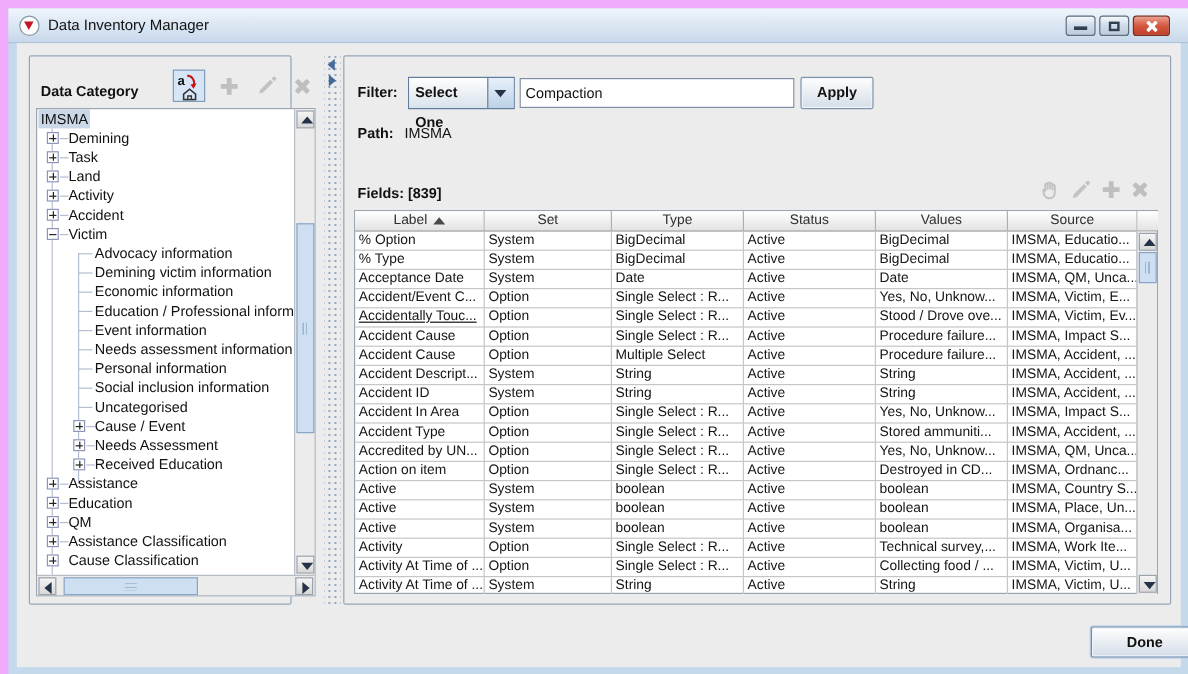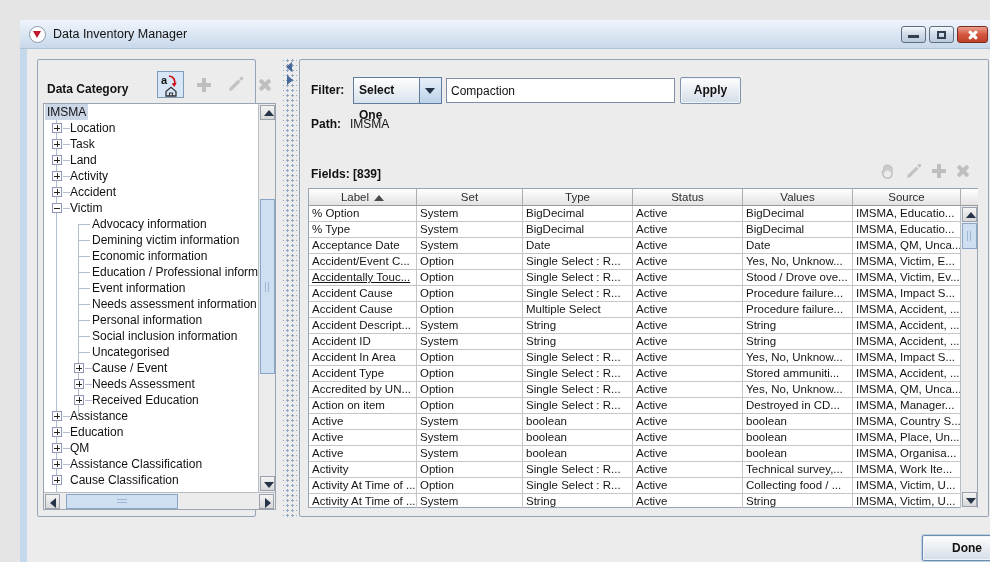--- a/index.html
+++ b/index.html
@@ -1,20 +1,20 @@
 <!DOCTYPE html>
 <html><head>
 <meta charset="utf-8">
 <style>
   * { box-sizing: border-box; margin: 0; padding: 0; }
   html,body { width: 990px; height: 562px; }
   body { font-family: "Liberation Sans", sans-serif; position: relative; background:#0c1626; }
 
   
-  .window { position:absolute; inset:0; background:#e5e5e5; padding:20px; }
+  .window { position:absolute; inset:0; background:#f0abfc; padding:7px; }
   .chrome { position:relative; width:984px; height:556px; background:#c5d9ec; }
   .titlebar { position:relative; height:29px;
     background:linear-gradient(#f0f5fc, #dde8f4 45%, #c8d8ea);
     border-bottom:1px solid #aec4da; }
   .app-icon { position:absolute; left:9px; top:6px; width:17px; height:17px;
     background:#fdfdfd; border-radius:50%; border:1px solid #8899aa; }
   .app-icon:before { content:""; position:absolute; left:3px; top:4px;
     border-left:4.5px solid transparent; border-right:4.5px solid transparent;
     border-top:7px solid #c1182b; }
   .title-text { position:absolute; left:33px; top:7px; font-size:12.5px; color:#111; }
@@ -191,21 +191,21 @@
           <div class="tree-viewport">
             <div class="tree-inner" id="tree-rows">
               <div class="guide g1"></div>
               <div class="guide g2"></div>
             <div class="tree-row">
                   <span class="tree-label lbl0 selected">IMSMA</span>
                 </div>
                 <div class="tree-row">
                   <span class="twisty plus tw1"></span>
                   <span class="stub stub1"></span>
-                  <span class="tree-label lbl1">Location</span>
+                  <span class="tree-label lbl1">Demining</span>
                 </div>
                 <div class="tree-row">
                   <span class="twisty plus tw1"></span>
                   <span class="stub stub1"></span>
                   <span class="tree-label lbl1">Task</span>
                 </div>
                 <div class="tree-row">
                   <span class="twisty plus tw1"></span>
                   <span class="stub stub1"></span>
                   <span class="tree-label lbl1">Land</span>
@@ -478,21 +478,21 @@
                 <div class="td" style="width: 110px;">Active</div>
                 <div class="td" style="width: 110px;">Yes, No, Unknow...</div>
                 <div class="td" style="width: 108px;">IMSMA, QM, Unca...</div>
               </div>
               <div class="trow">
                 <div class="td" style="width: 108px;">Action on item</div>
                 <div class="td" style="width: 106px;">Option</div>
                 <div class="td" style="width: 110px;">Single Select : R...</div>
                 <div class="td" style="width: 110px;">Active</div>
                 <div class="td" style="width: 110px;">Destroyed in CD...</div>
-                <div class="td" style="width: 108px;">IMSMA, Manager...</div>
+                <div class="td" style="width: 108px;">IMSMA, Ordnanc...</div>
               </div>
               <div class="trow">
                 <div class="td" style="width: 108px;">Active</div>
                 <div class="td" style="width: 106px;">System</div>
                 <div class="td" style="width: 110px;">boolean</div>
                 <div class="td" style="width: 110px;">Active</div>
                 <div class="td" style="width: 110px;">boolean</div>
                 <div class="td" style="width: 108px;">IMSMA, Country S...</div>
               </div>
               <div class="trow">

